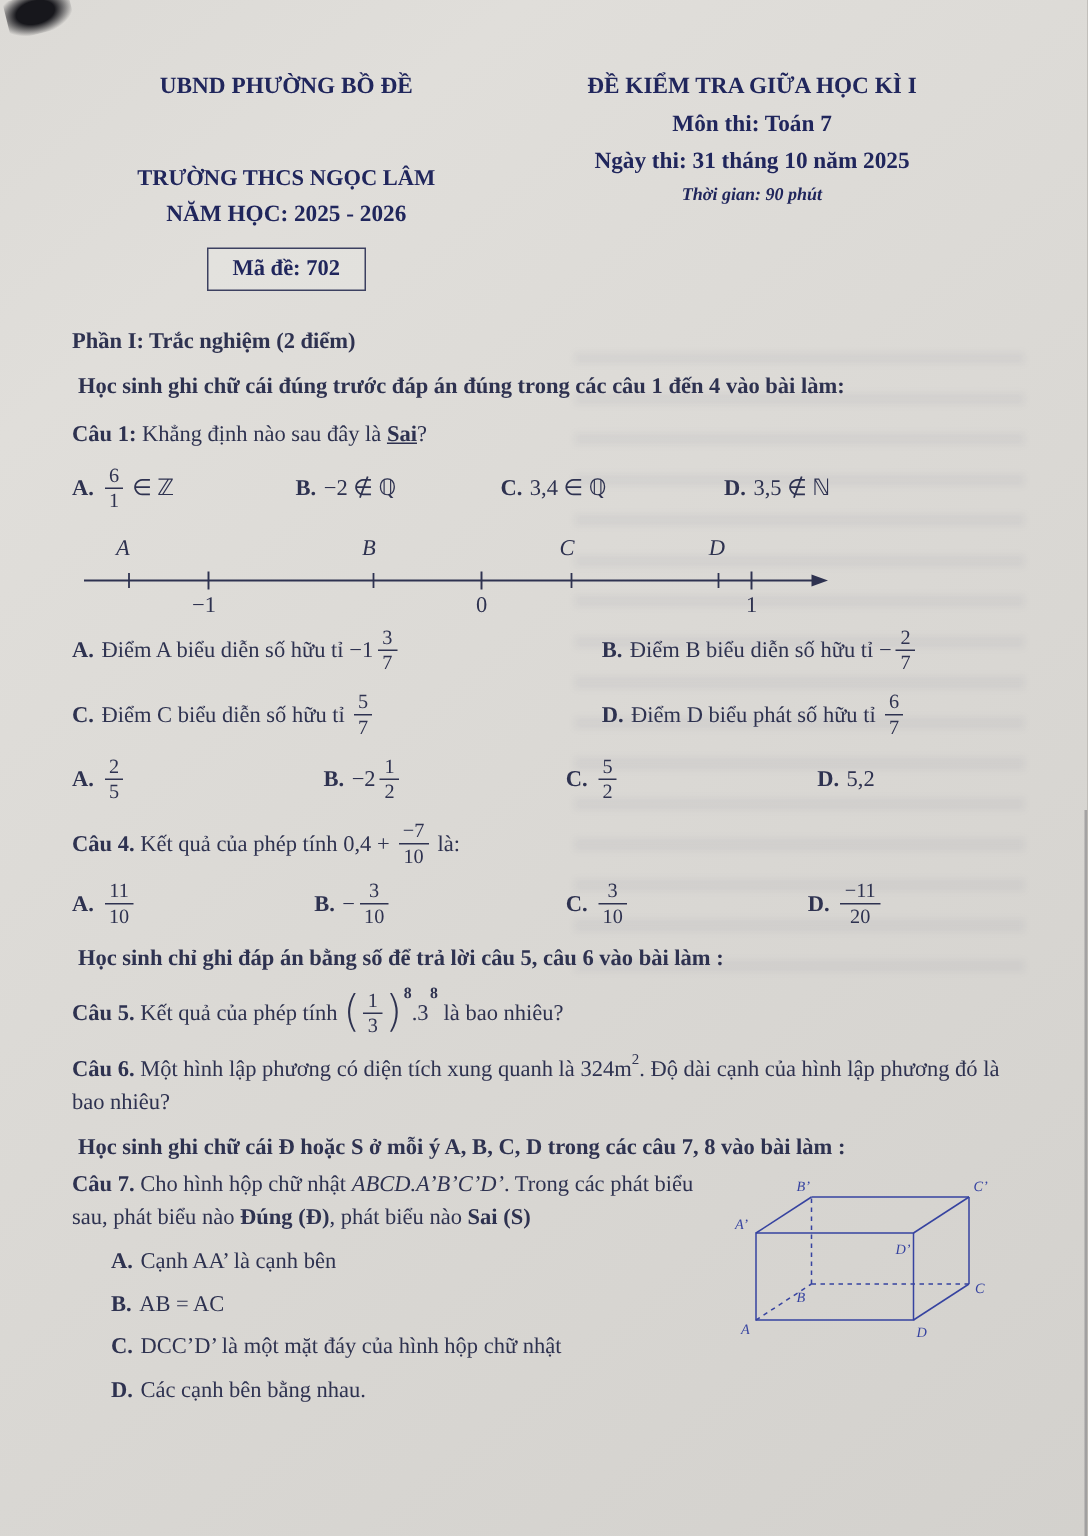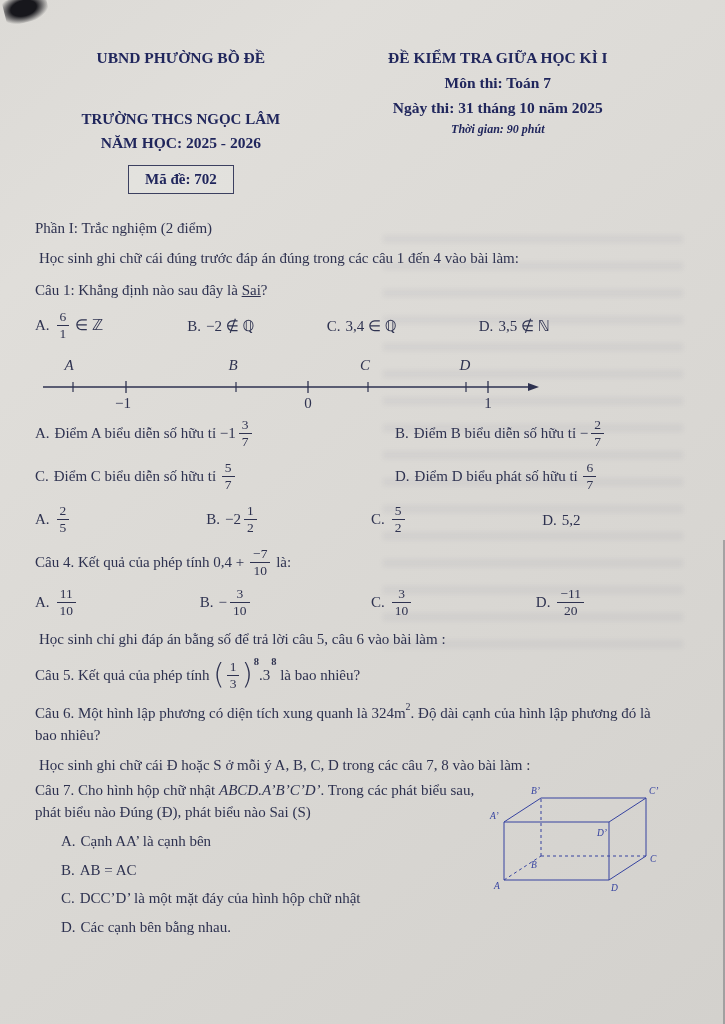--- a/index.html
+++ b/index.html
@@ -1,39 +1,39 @@
 <!DOCTYPE html>
 <html style="--ink: #2e3250; --head: #20265c; --fig: #3643a0;"><head>
 <meta charset="utf-8">
 <style>
   *{box-sizing:border-box;margin:0;padding:0;}
   html,body{width:725px;}
   body{background:#b9b6b1;font-family:"Liberation Serif",serif;}
   .page{position:relative;width:725px;height:1024px;overflow:hidden;
         background:linear-gradient(140deg,#dcdad6 0%,#e0deda 18%,#dad8d4 55%,#d3d1cd 100%);
         color:var(--ink,#2e3250);font-size:15px;line-height:1.45;
-        padding:46px 56px 0 35px;}
+        padding:46px 56px 0 48px;}
   .scan-mark{position:absolute;top:-4px;left:4px;width:44px;height:26px;
         background:radial-gradient(ellipse at 45% 45%,#17171c 0 38%,rgba(23,23,28,.55) 55%,transparent 75%);
         transform:rotate(-14deg);}
   .edge-shadow{position:absolute;right:0;top:540px;width:2px;height:484px;background:rgba(55,55,66,.32);}
   .ghost{position:absolute;right:42px;top:235px;width:300px;height:430px;pointer-events:none;
         background:repeating-linear-gradient(180deg,rgba(85,90,120,.06) 0 8px,transparent 8px 27px);
         filter:blur(2px);}
   .header{display:flex;position:relative;}
   .hcol{text-align:center;}
   .hcol.left{width:46%;}
   .hcol.right{width:54%;}
   .hline{font-weight:bold;color:var(--head,#20265c);font-size:15.5px;line-height:1.6;}
   .hline.big{font-size:15px;margin-top:36px;}
   .hline.ital{font-style:italic;font-size:12px;}
   .code-box{display:inline-block;margin-top:9px;border:1.4px solid #3c4060;padding:3px 16px;
         font-weight:bold;color:var(--head,#20265c);background:rgba(255,255,255,.12);}
   .content{margin-top:24px;position:relative;}
-  .b{font-weight:normal;}
+  .b{font-weight:bold;}
   .u{text-decoration:underline;}
   .q{margin-top:10px;}
   .inst{margin-top:8px;text-indent:4px;}
   .ol{margin-right:5px;}
   .row4{display:grid;margin:8px 0 2px 0;align-items:center;min-height:34px;}
   .row4.rq1{grid-template-columns:24% 22% 24% auto;}
   .row4.rq3{grid-template-columns:27% 26% 27% auto;}
   .row4.rq4{grid-template-columns:26% 27% 26% auto;}
   .row2{display:grid;grid-template-columns:53% auto;margin:7px 0 0 0;align-items:center;min-height:36px;gap:24px;}
   .opt{white-space:nowrap;}

